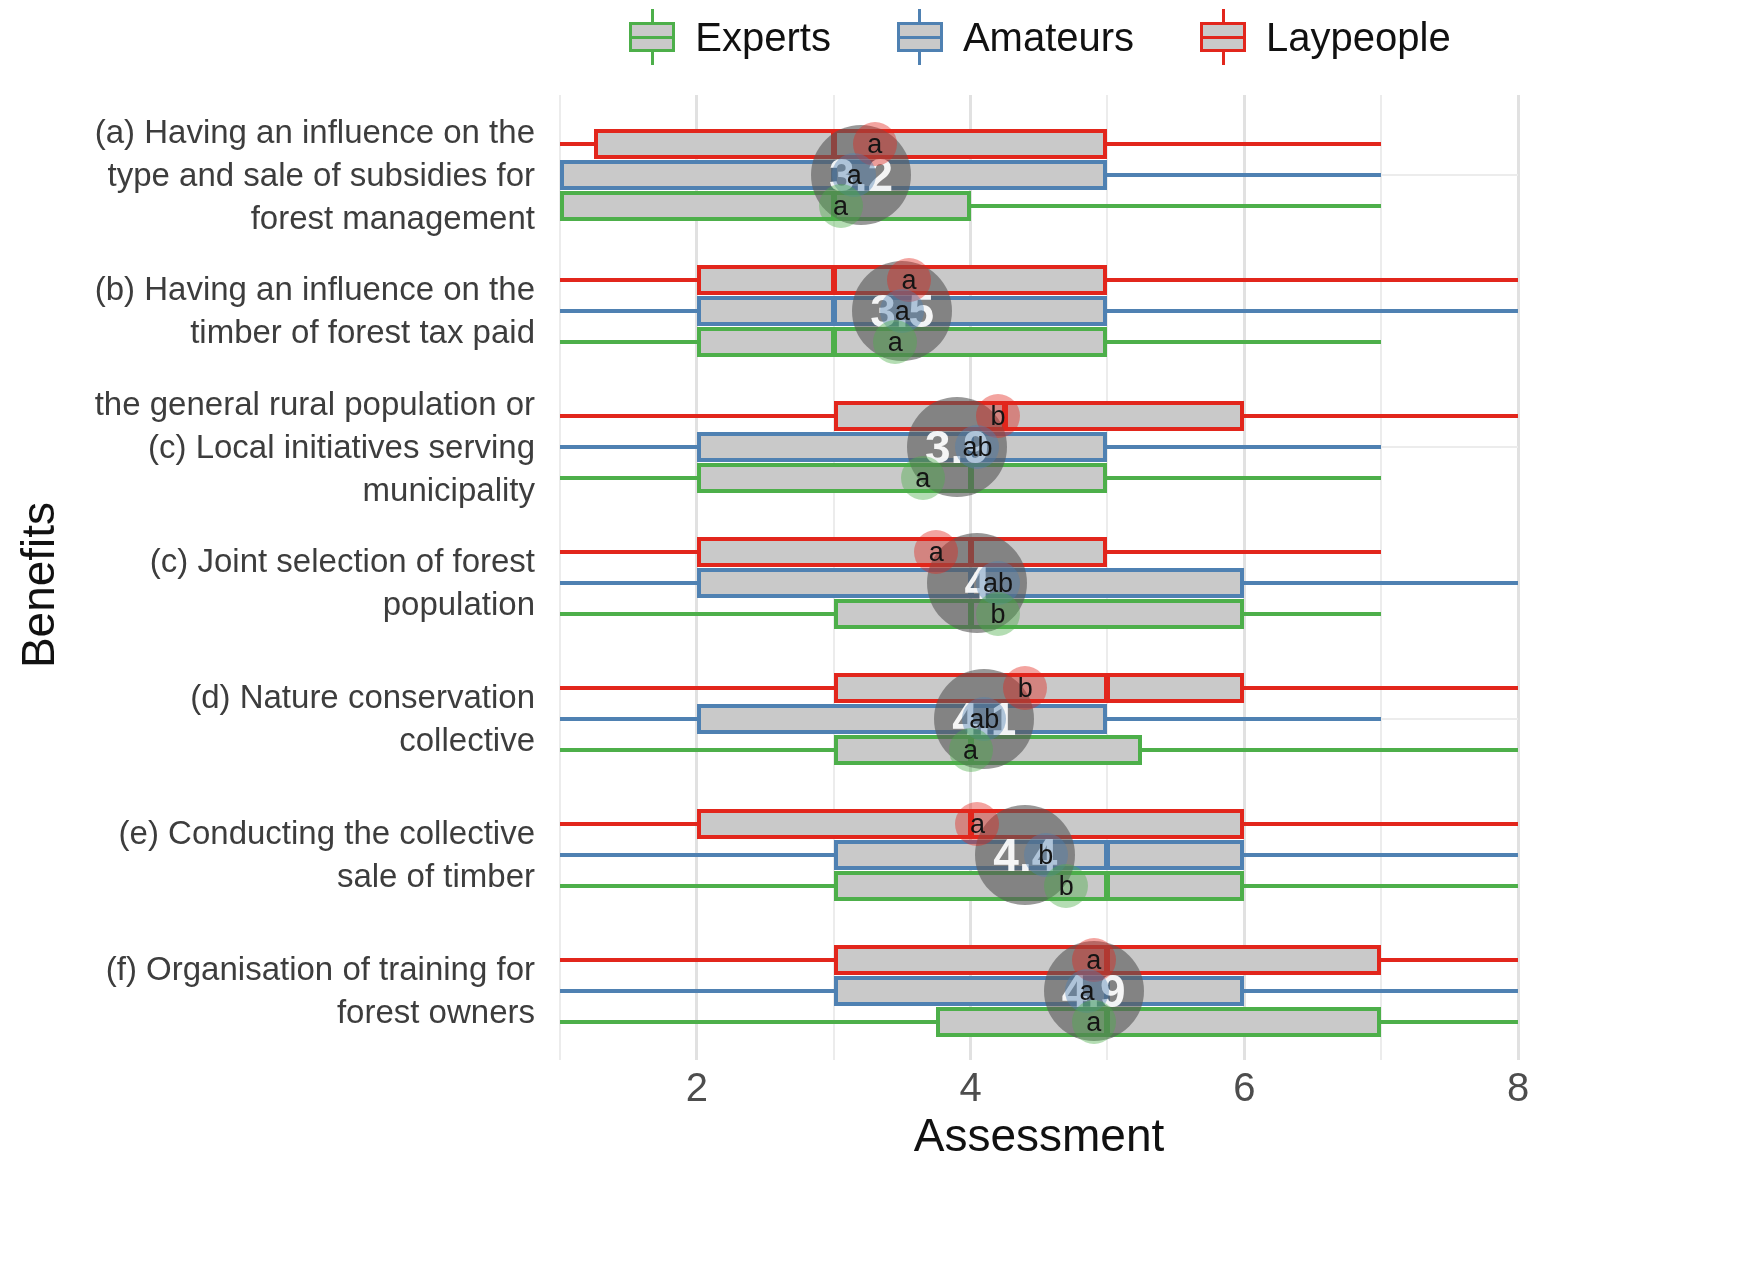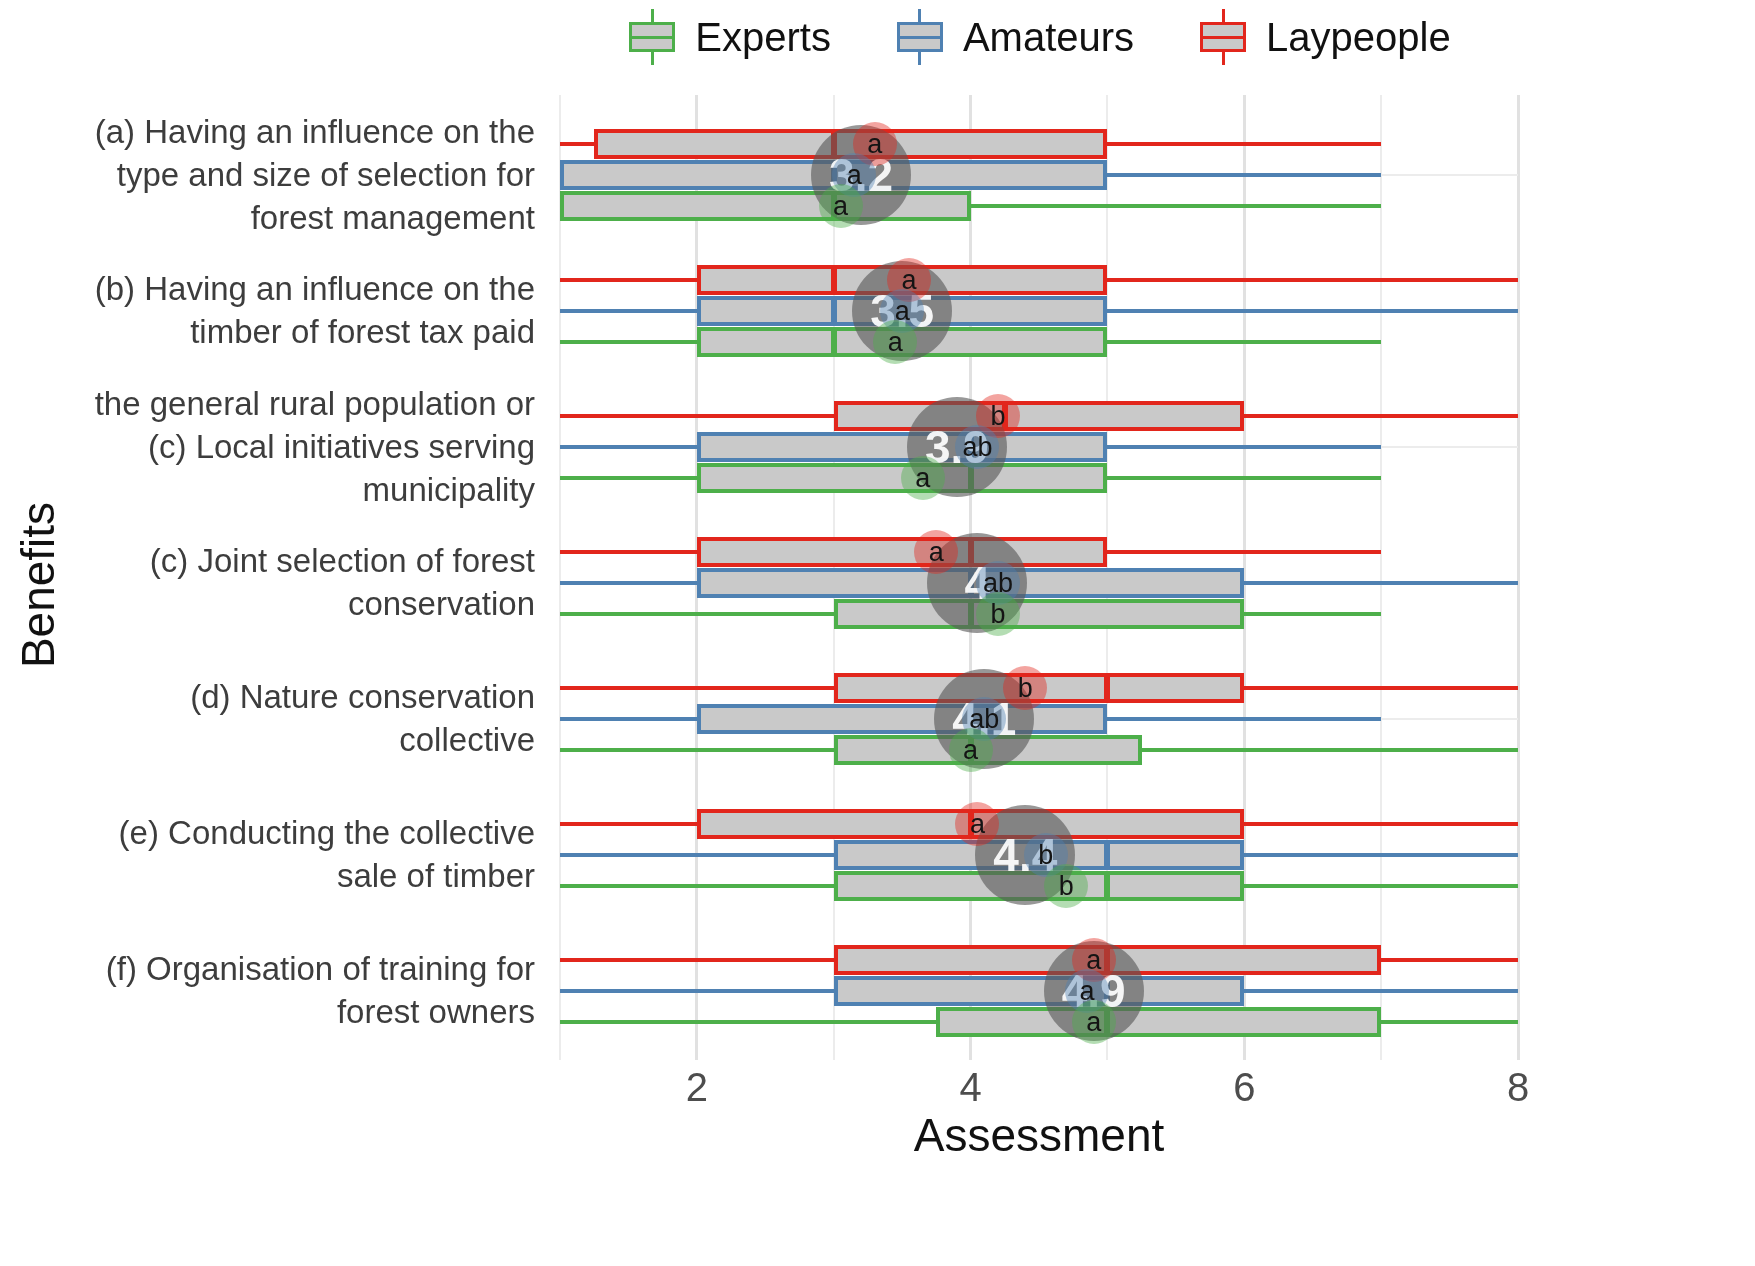--- a/index.html
+++ b/index.html
@@ -189,35 +189,35 @@
       <div style="position: absolute; left: 511.743px; top: 843px; width: 44px; height: 44px; border-radius: 50%; background: rgba(226, 38, 28, 0.42); display: flex; align-items: center; justify-content: center; font: 400 27px &quot;Liberation Sans&quot;, sans-serif; color: rgb(20, 20, 20);">a</div>
       <div style="position: absolute; left: 504.9px; top: 874px; width: 44px; height: 44px; border-radius: 50%; background: rgba(79, 129, 178, 0.42); display: flex; align-items: center; justify-content: center; font: 400 27px &quot;Liberation Sans&quot;, sans-serif; color: rgb(20, 20, 20);">a</div>
       <div style="position: absolute; left: 511.743px; top: 905px; width: 44px; height: 44px; border-radius: 50%; background: rgba(77, 175, 74, 0.42); display: flex; align-items: center; justify-content: center; font: 400 27px &quot;Liberation Sans&quot;, sans-serif; color: rgb(20, 20, 20);">a</div>
     </div>
   <div id="y-axis-title">Benefits</div>
   <div id="x-axis-title">Assessment</div>
 </div>
 
 <div style="position: absolute; left: 28px; top: 175px; width: 507px; transform: translateY(-50%); text-align: right; font: 400 33px / 1.3 &quot;Liberation Sans&quot;, sans-serif; color: rgb(61, 61, 61);">
     <div>(a) Having an influence on the</div>
-    <div>type and size of selection for</div>
+    <div>type and sale of subsidies for</div>
     <div>forest management</div>
   </div>
 <div style="position: absolute; left: 28px; top: 311px; width: 507px; transform: translateY(-50%); text-align: right; font: 400 33px / 1.3 &quot;Liberation Sans&quot;, sans-serif; color: rgb(61, 61, 61);">
     <div>(b) Having an influence on the</div>
     <div>timber of forest tax paid</div>
   </div>
 <div style="position: absolute; left: 28px; top: 447px; width: 507px; transform: translateY(-50%); text-align: right; font: 400 33px / 1.3 &quot;Liberation Sans&quot;, sans-serif; color: rgb(61, 61, 61);">
     <div>the general rural population or</div>
     <div>(c) Local initiatives serving</div>
     <div>municipality</div>
   </div>
 <div style="position: absolute; left: 28px; top: 583px; width: 507px; transform: translateY(-50%); text-align: right; font: 400 33px / 1.3 &quot;Liberation Sans&quot;, sans-serif; color: rgb(61, 61, 61);">
     <div>(c) Joint selection of forest</div>
-    <div>conservation</div>
+    <div>population</div>
   </div>
 <div style="position: absolute; left: 28px; top: 719px; width: 507px; transform: translateY(-50%); text-align: right; font: 400 33px / 1.3 &quot;Liberation Sans&quot;, sans-serif; color: rgb(61, 61, 61);">
     <div>(d) Nature conservation</div>
     <div>collective</div>
   </div>
 <div style="position: absolute; left: 28px; top: 855px; width: 507px; transform: translateY(-50%); text-align: right; font: 400 33px / 1.3 &quot;Liberation Sans&quot;, sans-serif; color: rgb(61, 61, 61);">
     <div>(e) Conducting the collective</div>
     <div>sale of timber</div>
   </div>
 <div style="position: absolute; left: 28px; top: 991px; width: 507px; transform: translateY(-50%); text-align: right; font: 400 33px / 1.3 &quot;Liberation Sans&quot;, sans-serif; color: rgb(61, 61, 61);">

